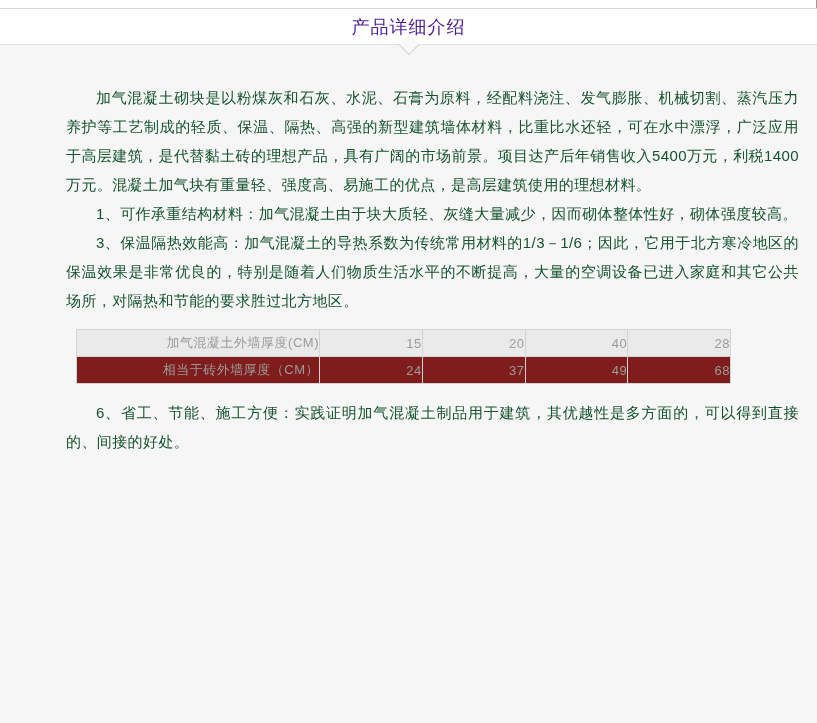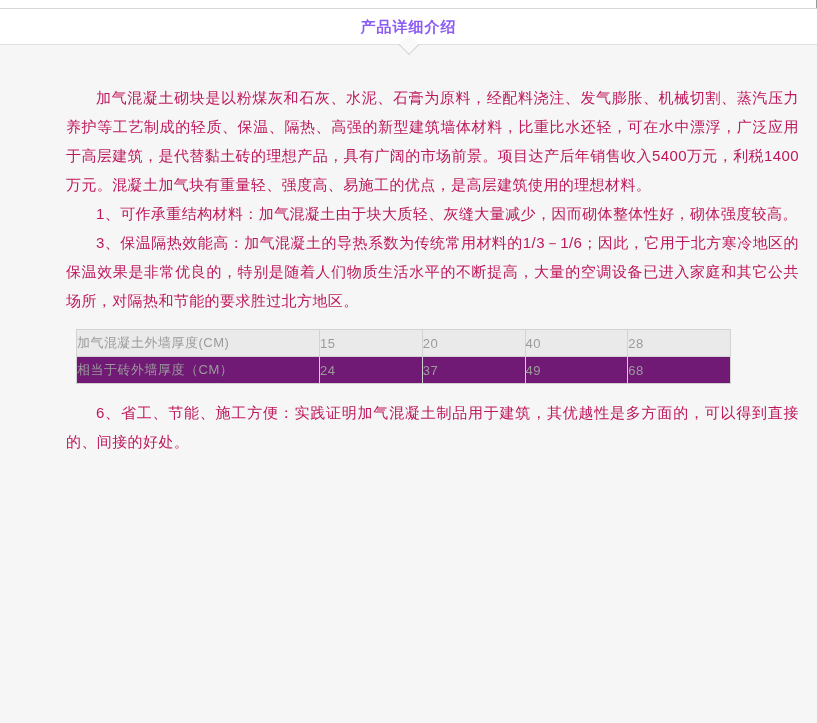--- a/index.html
+++ b/index.html
@@ -28,23 +28,23 @@
     background: #ffffff;
     border-top: 1px solid #d8d8d8;
     border-bottom: 1px solid #e0e0e0;
     text-align: center;
     position: relative;
     z-index: 2;
   }
   .header .title {
     display: inline-block;
     line-height: 36px;
-    font-size: 15px;
-    font-weight: bold;
-    color: #8b5cf6;
+    font-size: 18px;
+    font-weight: normal;
+    color: #4c1d95;
     letter-spacing: 1px;
     cursor: pointer;
   }
   .notch {
     position: absolute;
     left: 50%;
     bottom: -8px;
     width: 15px; height: 15px;
     background: #f9f9f9;
     border-right: 1px solid #cfcfcf;
@@ -56,43 +56,43 @@
   .content {
     height: 678px;
     background: #f6f6f6;
     padding: 38px 18px 0 66px;
     position: relative;
     z-index: 1;
   }
   .content p {
     font-size: 15px;
     line-height: 29px;
-    color: #be185d;
+    color: #14532d;
     text-align: justify;
     text-indent: 2em;
     letter-spacing: 0.4px;
   }
 
   table.thickness {
     border-collapse: collapse;
     width: 655px;
     margin: 14px 0 14px 10px;
     table-layout: fixed;
   }
   table.thickness td {
     border: 1px solid #d3d3d3;
     height: 27px;
-    text-align: left;
+    text-align: right;
     font-size: 13px;
     color: #9b9b9b;
     letter-spacing: 0.5px;
   }
   table.thickness td.label-cell { width: 243px; }
   table.thickness tr.row-head td { background: #eaeaea; }
-  table.thickness tr.row-data td { background: #701a75; }
+  table.thickness tr.row-data td { background: #7f1d1d; }
 </style>
 </head>
 <body>
 
 <div class="page">
 
   <div class="top-strip">
     <div class="corner-tick"></div>
   </div>
 

